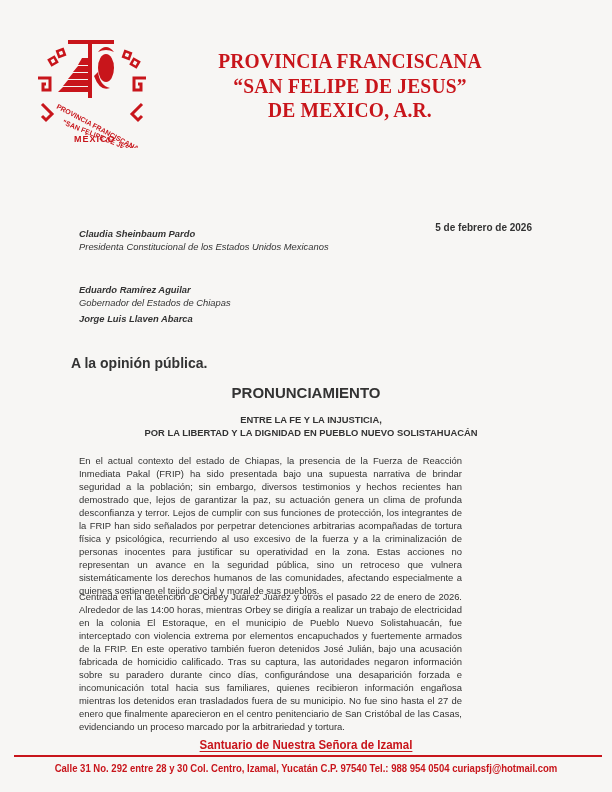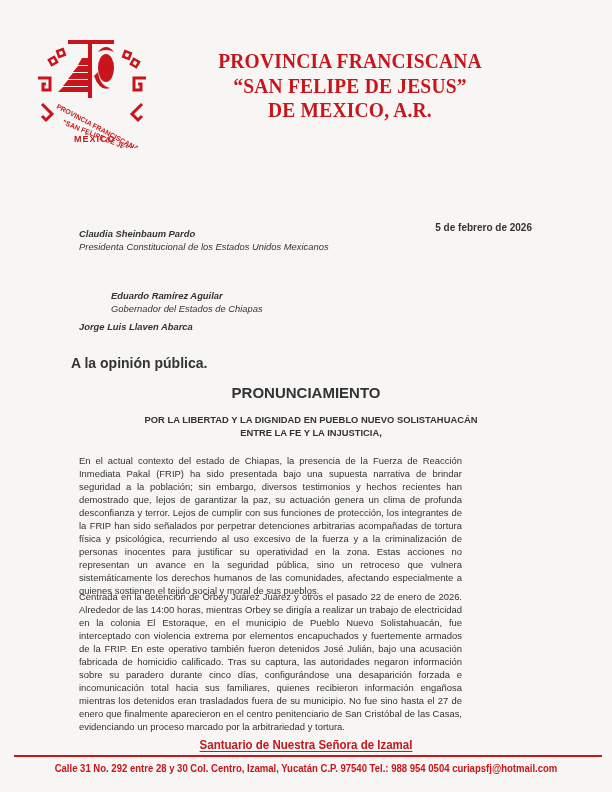--- a/index.html
+++ b/index.html
@@ -19,21 +19,21 @@
       font-size: 19.5px; line-height: 22px; letter-spacing: 0.2px;
       transform: scaleY(1.12); transform-origin: top center;
     }
     .org div { white-space: nowrap; }
     .date {
       position: absolute; right: 80px; top: 222px;
       font-size: 10px; font-weight: bold; color: #333;
     }
     .addressee { position: absolute; left: 79px; font-size: 9.4px; line-height: 13px; color: #333; font-style: italic; }
     .addressee .nm { font-weight: bold; }
-    .a1 { top: 227px; } .a2 { top: 289px; margin-left: 32px; } .a3 { top: 320px; text-align: center; }
+    .a1 { top: 227px; } .a2 { top: 283px; } .a3 { top: 312px; text-align: center; }
     .public { position: absolute; left: 71px; top: 355px; font-size: 14px; font-weight: bold; color: #333; }
     .pron { position: absolute; left: 0; right: 0; top: 384px; text-align: center; font-size: 15px; font-weight: bold; color: #333; }
     .subtitle { position: absolute; left: 0; right: 0; top: 413px; text-align: center; font-size: 9.4px; font-weight: bold; color: #333; line-height: 13px; padding-left: 10px; }
     .para {
       position: absolute; left: 79px; width: 383px; font-size: 9.45px; line-height: 13.05px;
       text-align: justify; color: #333;
     }
     .p1 { top: 454px; }
     .p2 { top: 590px; }
     .footer-title {
@@ -112,22 +112,22 @@
   </div>
   <div class="addressee a3">
     <div class="nm">Jorge Luis Llaven Abarca</div>
   </div>
 
   <div class="public">A la opinión pública.</div>
 
   <div class="pron">PRONUNCIAMIENTO</div>
 
   <div class="subtitle">
+    <div>ENTRE LA FE Y LA INJUSTICIA,</div>
     <div>POR LA LIBERTAD Y LA DIGNIDAD EN PUEBLO NUEVO SOLISTAHUACÁN</div>
-    <div>ENTRE LA FE Y LA INJUSTICIA,</div>
   </div>
 
   <div class="para p1">En el actual contexto del estado de Chiapas, la presencia de la Fuerza de Reacción Inmediata Pakal (FRIP) ha sido presentada bajo una supuesta narrativa de brindar seguridad a la población; sin embargo, diversos testimonios y hechos recientes han demostrado que, lejos de garantizar la paz, su actuación genera un clima de profunda desconfianza y terror. Lejos de cumplir con sus funciones de protección, los integrantes de la FRIP han sido señalados por perpetrar detenciones arbitrarias acompañadas de tortura física y psicológica, recurriendo al uso excesivo de la fuerza y a la criminalización de personas inocentes para justificar su operatividad en la zona. Estas acciones no representan un avance en la seguridad pública, sino un retroceso que vulnera sistemáticamente los derechos humanos de las comunidades, afectando especialmente a quienes sostienen el tejido social y moral de sus pueblos.</div>
   <div class="para p2">Centrada en la detención de Orbey Juárez Juárez y otros el pasado 22 de enero de 2026. Alrededor de las 14:00 horas, mientras Orbey se dirigía a realizar un trabajo de electricidad en la colonia El Estoraque, en el municipio de Pueblo Nuevo Solistahuacán, fue interceptado con violencia extrema por elementos encapuchados y fuertemente armados de la FRIP. En este operativo también fueron detenidos José Julián, bajo una acusación fabricada de homicidio calificado. Tras su captura, las autoridades negaron información sobre su paradero durante cinco días, configurándose una desaparición forzada e incomunicación total hacia sus familiares, quienes recibieron información engañosa mientras los detenidos eran trasladados fuera de su municipio. No fue sino hasta el 27 de enero que finalmente aparecieron en el centro penitenciario de San Cristóbal de las Casas, evidenciando un proceso marcado por la arbitrariedad y tortura.</div>
 
   <div class="footer-title">
     <span>Santuario de Nuestra Señora de Izamal</span>
   </div>
   <div class="footer-rule"></div>
   <div class="footer-addr">Calle 31 No. 292 entre 28 y 30 Col. Centro, Izamal, Yucatán  C.P. 97540  Tel.: 988 954 0504 curiapsfj@hotmail.com</div>

